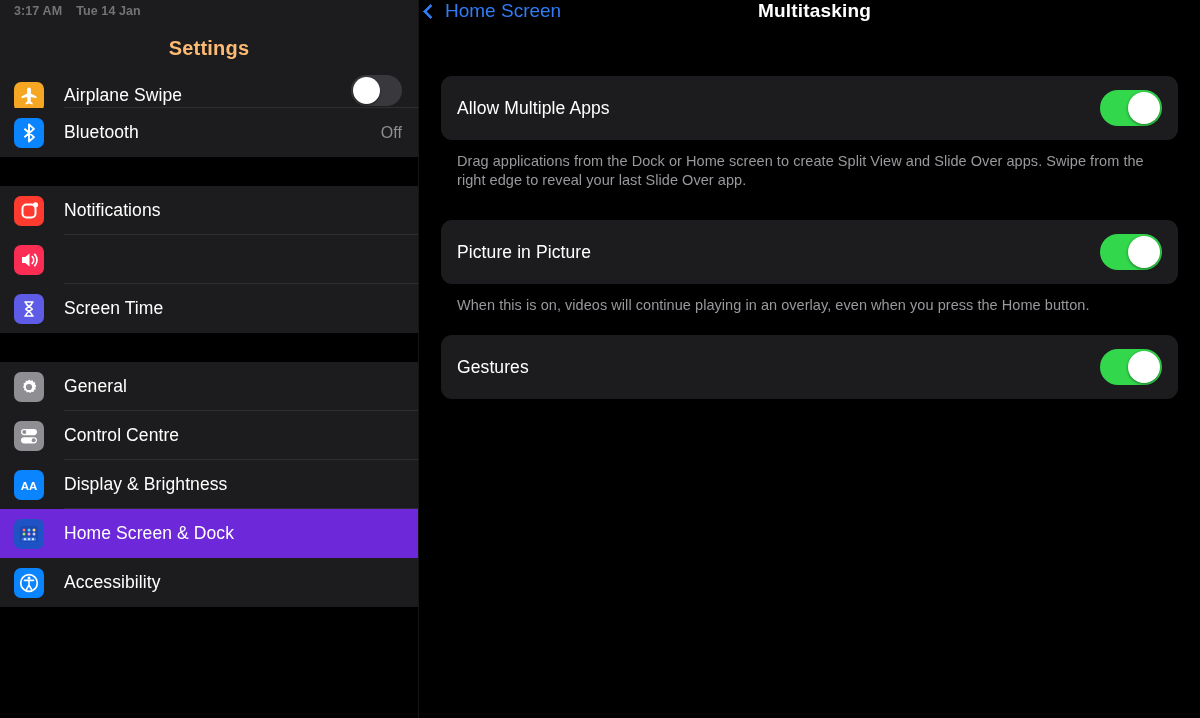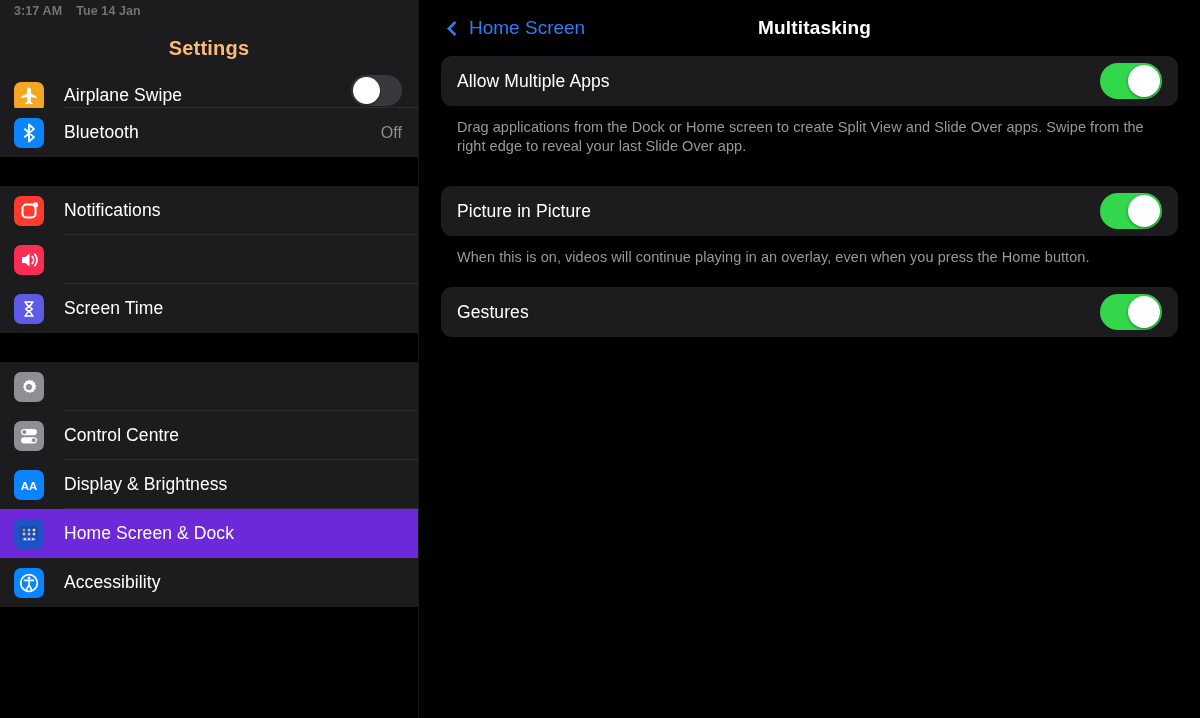--- a/index.html
+++ b/index.html
@@ -80,24 +80,24 @@
     box-shadow: 0 1px 2px rgba(0,0,0,.5);
   }
 
   
   .detail {
     flex: 1; height: 718px; background: #000;
     position: relative;
     border-left: 1px solid #161618;
   }
   .nav-bar {
-    height: 56px;
-    display: flex; align-items: center;
-    position: relative;
-    padding: 0 30px;
+    height: 76px;
+    display: flex; align-items: flex-start;
+    position: relative;
+    padding: 0 6px;
   }
   .back-btn {
     display: flex; align-items: center;
     color: #2f7cf6; font-size: 19px;
     cursor: pointer;
   }
   .back-chev {
     display: inline-block;
     width: 11px; height: 11px;
     border-left: 3px solid #2f7cf6;
@@ -110,21 +110,21 @@
     position: absolute; left: 10px; right: 0;
     text-align: center;
     font-size: 19px; font-weight: bold; color: #fff;
     pointer-events: none;
     letter-spacing: .2px;
   }
   .detail-body { padding: 0 22px; }
   .card {
     background: #1c1c1e;
     border-radius: 11px;
-    height: 50px;
+    height: 64px;
     display: flex; align-items: center;
     padding: 0 16px;
     margin-bottom: 0;
   }
   .card-label { font-size: 17.5px; color: #fff; flex: 1; letter-spacing: .1px; }
   .tgl {
     width: 62px; height: 36px; border-radius: 18px;
     background: #32d74b; position: relative; flex: 0 0 62px;
   }
   .tgl .knob {
@@ -231,20 +231,21 @@
 
       <div class="sb-group">
 
         <div class="sb-row">
           <span class="sb-icon" style="background:#8e8e93;">
             <svg class="glyph" viewBox="0 0 30 30">
               <path d="M15 7.6l1.6 1.1 1.9-.5 .8 1.8 1.9 .5 -.2 1.9 1.4 1.3 -1.1 1.6 .5 1.9 -1.8 .8 -.5 1.9 -1.9-.2 -1.3 1.4 -1.6-1.1 -1.9 .5 -.8-1.8 -1.9-.5 .2-1.9 -1.4-1.3 1.1-1.6 -.5-1.9 1.8-.8 .5-1.9 1.9 .2z" fill="#fff"></path>
               <circle cx="15" cy="15" r="3.1" fill="#8e8e93"></circle>
             </svg>
           </span>
+          <span class="sb-label">General</span>
           <span class="sep"></span>
         </div>
 
         <div class="sb-row">
           <span class="sb-icon" style="background:#8e8e93;">
             <svg class="glyph" viewBox="0 0 30 30">
               <rect x="7" y="8" width="16" height="6.2" rx="3.1" fill="#fff"></rect>
               <circle cx="10.3" cy="11.1" r="2" fill="#8e8e93"></circle>
               <rect x="7" y="16.2" width="16" height="6.2" rx="3.1" fill="#fff"></rect>
               <circle cx="19.7" cy="19.3" r="2" fill="#8e8e93"></circle>

